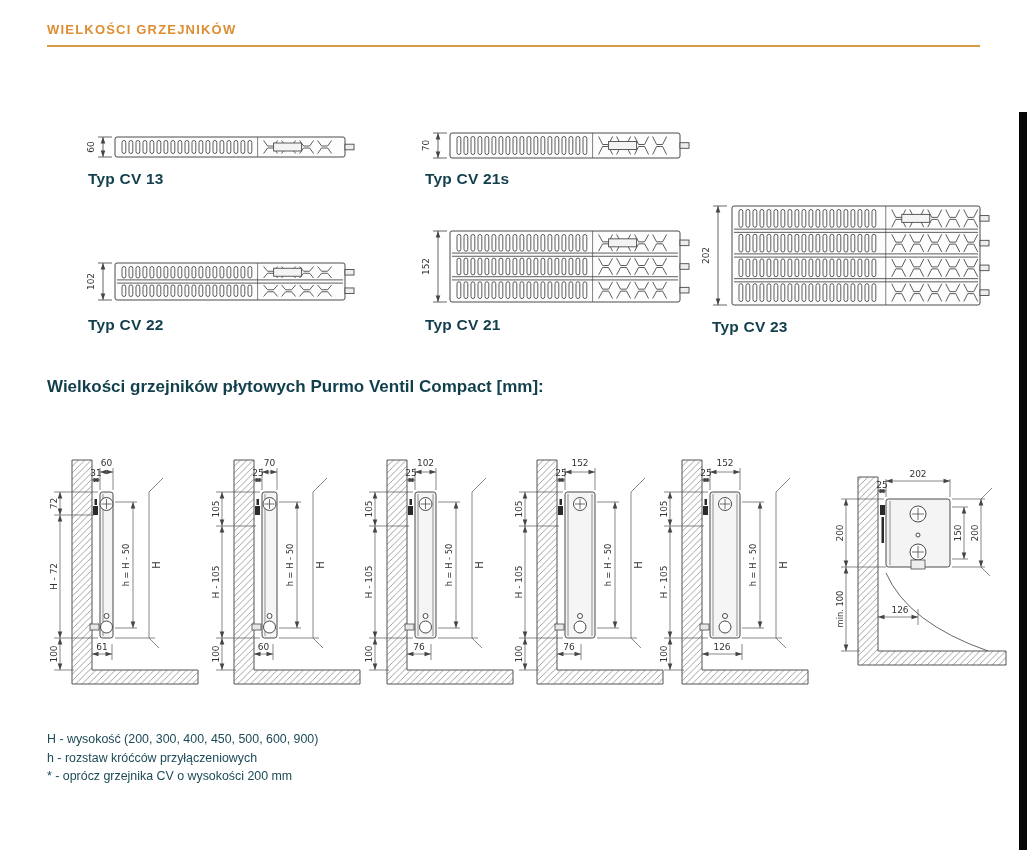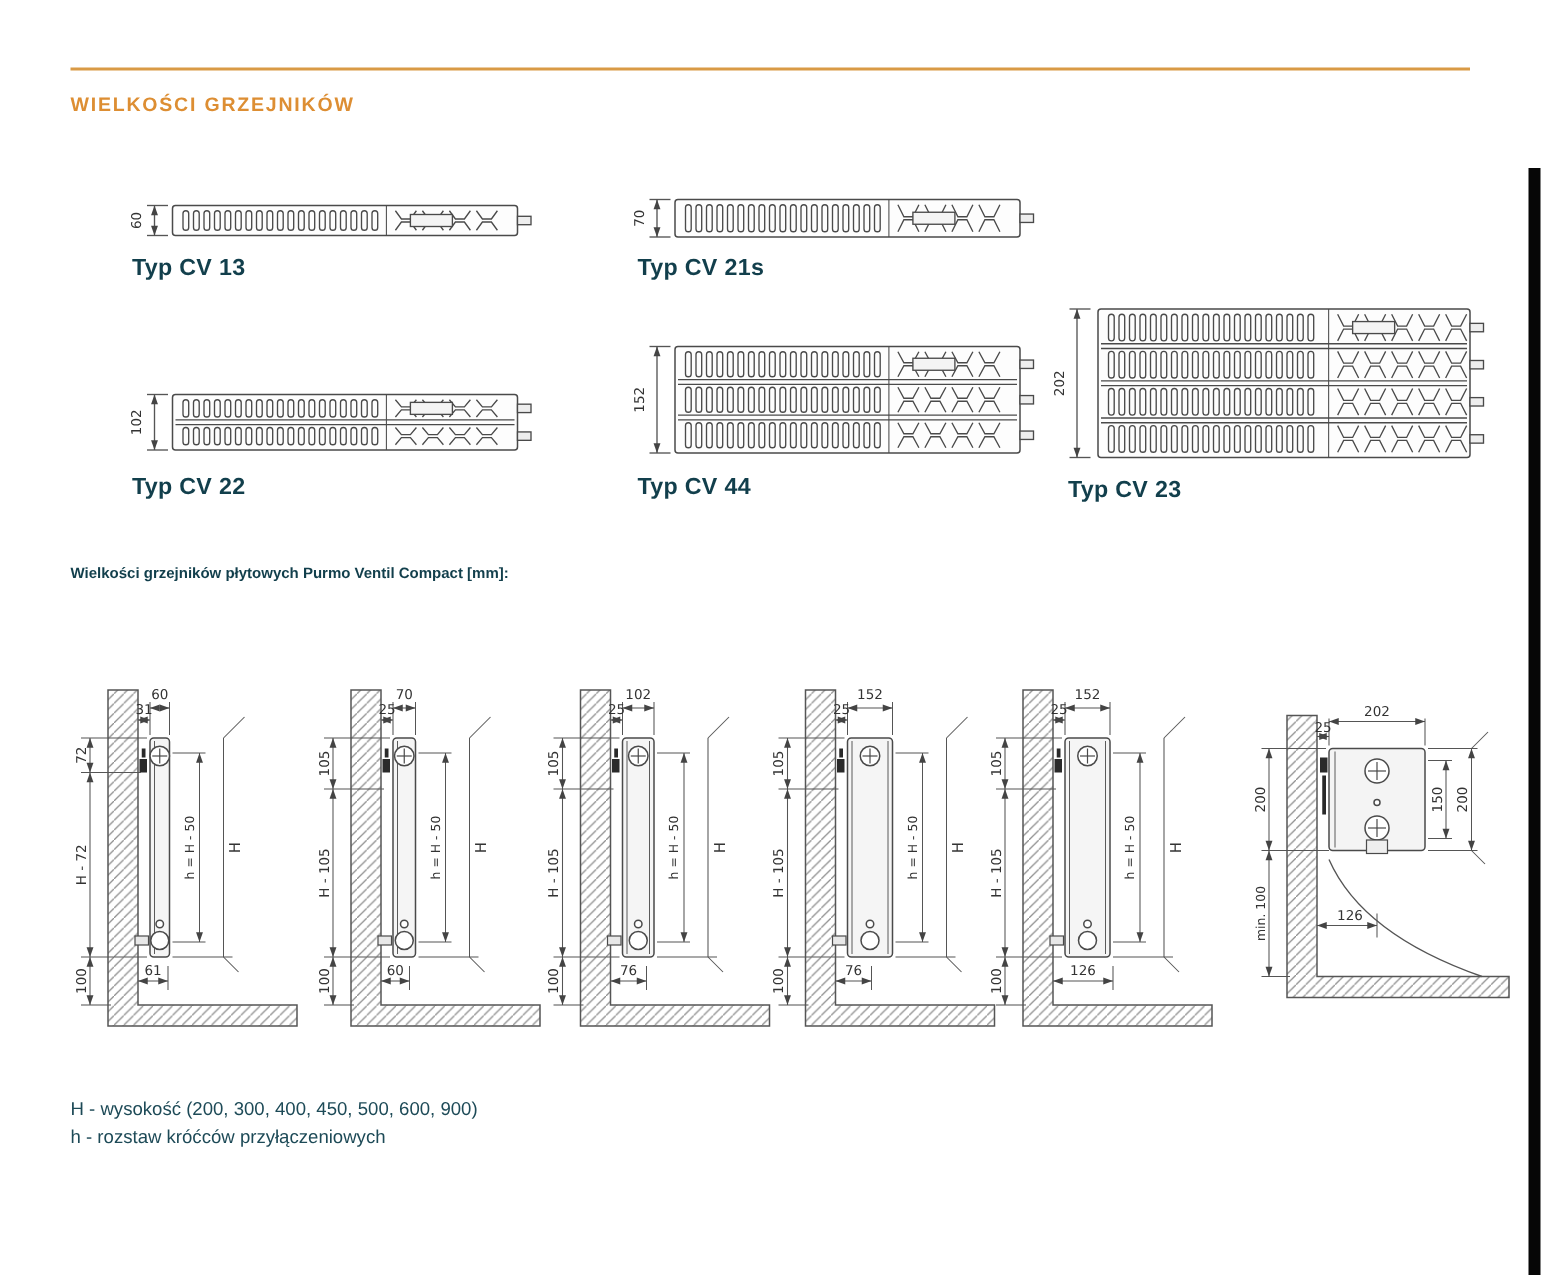--- a/index.html
+++ b/index.html
@@ -1,22 +1,22 @@
 <!DOCTYPE html>
 <html><head>
 <meta charset="utf-8">
 <style>
   html,body{margin:0;padding:0;}
   body{width:1027px;height:850px;position:relative;background:#ffffff;overflow:hidden;
        font-family:"Liberation Sans",sans-serif;}
   svg.lay{position:absolute;overflow:visible;}
   #page-title{position:absolute;left:47px;top:22px;font-size:13px;font-weight:bold;
-      color:#DD8E33;letter-spacing:1.2px;margin-top:40px;}
+      color:#DD8E33;letter-spacing:1.2px;}
   #title-rule{position:absolute;left:47px;top:45px;width:933px;height:2px;background:#D99A45;}
-  #section-heading{position:absolute;left:47px;top:377px;font-size:10px;font-weight:bold;color:#123F4C;}
+  #section-heading{position:absolute;left:47px;top:377px;font-size:17px;font-weight:bold;color:#123F4C;}
   .typ{position:absolute;font-weight:bold;font-size:15.5px;color:#123F4C;letter-spacing:.2px;}
   .dims line{stroke:#555;stroke-width:.9;}
   .thin line{stroke-width:.7;}
   text{font-family:"DejaVu Sans",sans-serif;font-size:9px;fill:#333;text-anchor:middle;}
   text.small{font-size:8.3px;}
   text.big{font-size:10px;}
   .legend{position:absolute;left:47px;top:730px;font-size:12.4px;color:#1D4A57;line-height:18.6px;}
   #black-bar{position:absolute;right:0;top:112px;bottom:0;width:8px;background:#060606;}
 </style>
 </head>
@@ -453,21 +453,21 @@
       <path d="M263.76,87.75 L267.76,95.625 L273.76,95.625 L277.76,87.75" fill="none" stroke="#4a4a4a" stroke-width="0.9"></path>
       <path d="M263.76,105.5 L267.76,97.625 L273.76,97.625 L277.76,105.5" fill="none" stroke="#4a4a4a" stroke-width="0.9"></path>
       <rect x="280" y="93.825" width="9" height="5.6" fill="#eee" stroke="#4a4a4a" stroke-width="0.9"></rect>
       <rect x="201.76" y="18.375" width="28" height="8" fill="#f4f4f4" stroke="#4a4a4a" stroke-width="0.9"></rect>
     </g>
 </svg>
 
 <div class="typ" style="left:88px;top:170px">Typ CV 13</div>
 <div class="typ" style="left:425px;top:170px">Typ CV 21s</div>
 <div class="typ" style="left:88px;top:316px">Typ CV 22</div>
-<div class="typ" style="left:425px;top:316px">Typ CV 44</div>
+<div class="typ" style="left:425px;top:316px">Typ CV 21</div>
 <div class="typ" style="left:712px;top:318px">Typ CV 23</div>
 
 <div id="section-heading">Wielkości grzejników płytowych Purmo Ventil Compact [mm]:</div>
 
 <svg class="lay" style="left:50px;top:430px" width="160" height="258" viewBox="0 0 160 258">
   <path d="M22,30 H42 V240 H148 V254 H22 Z" fill="url(#hatch)" stroke="#555" stroke-width="1"></path>
   <g>
     <rect x="50" y="62" width="13" height="146" rx="2.5" fill="#f5f5f5" stroke="#4a4a4a"></rect>
     <line x1="53" y1="64" x2="53" y2="206" stroke="#4a4a4a" stroke-width=".6"></line>
     <circle cx="56.5" cy="74" r="6.5" fill="#fff" stroke="#4a4a4a"></circle>
@@ -826,15 +826,16 @@
     <text x="44" y="33">25</text>
     <text transform="translate(123,78) rotate(-90)">150</text>
     <text transform="translate(140,78) rotate(-90)">200</text>
     <text x="62" y="158">126</text>
   </g>
 </svg>
 
 <div class="legend">
   <div>H - wysokość (200, 300, 400, 450, 500, 600, 900)</div>
   <div>h - rozstaw króćców przyłączeniowych</div>
+  <div>* - oprócz grzejnika CV o wysokości 200 mm</div>
 </div>
 
 <div id="black-bar"></div>
 
 </body></html>

